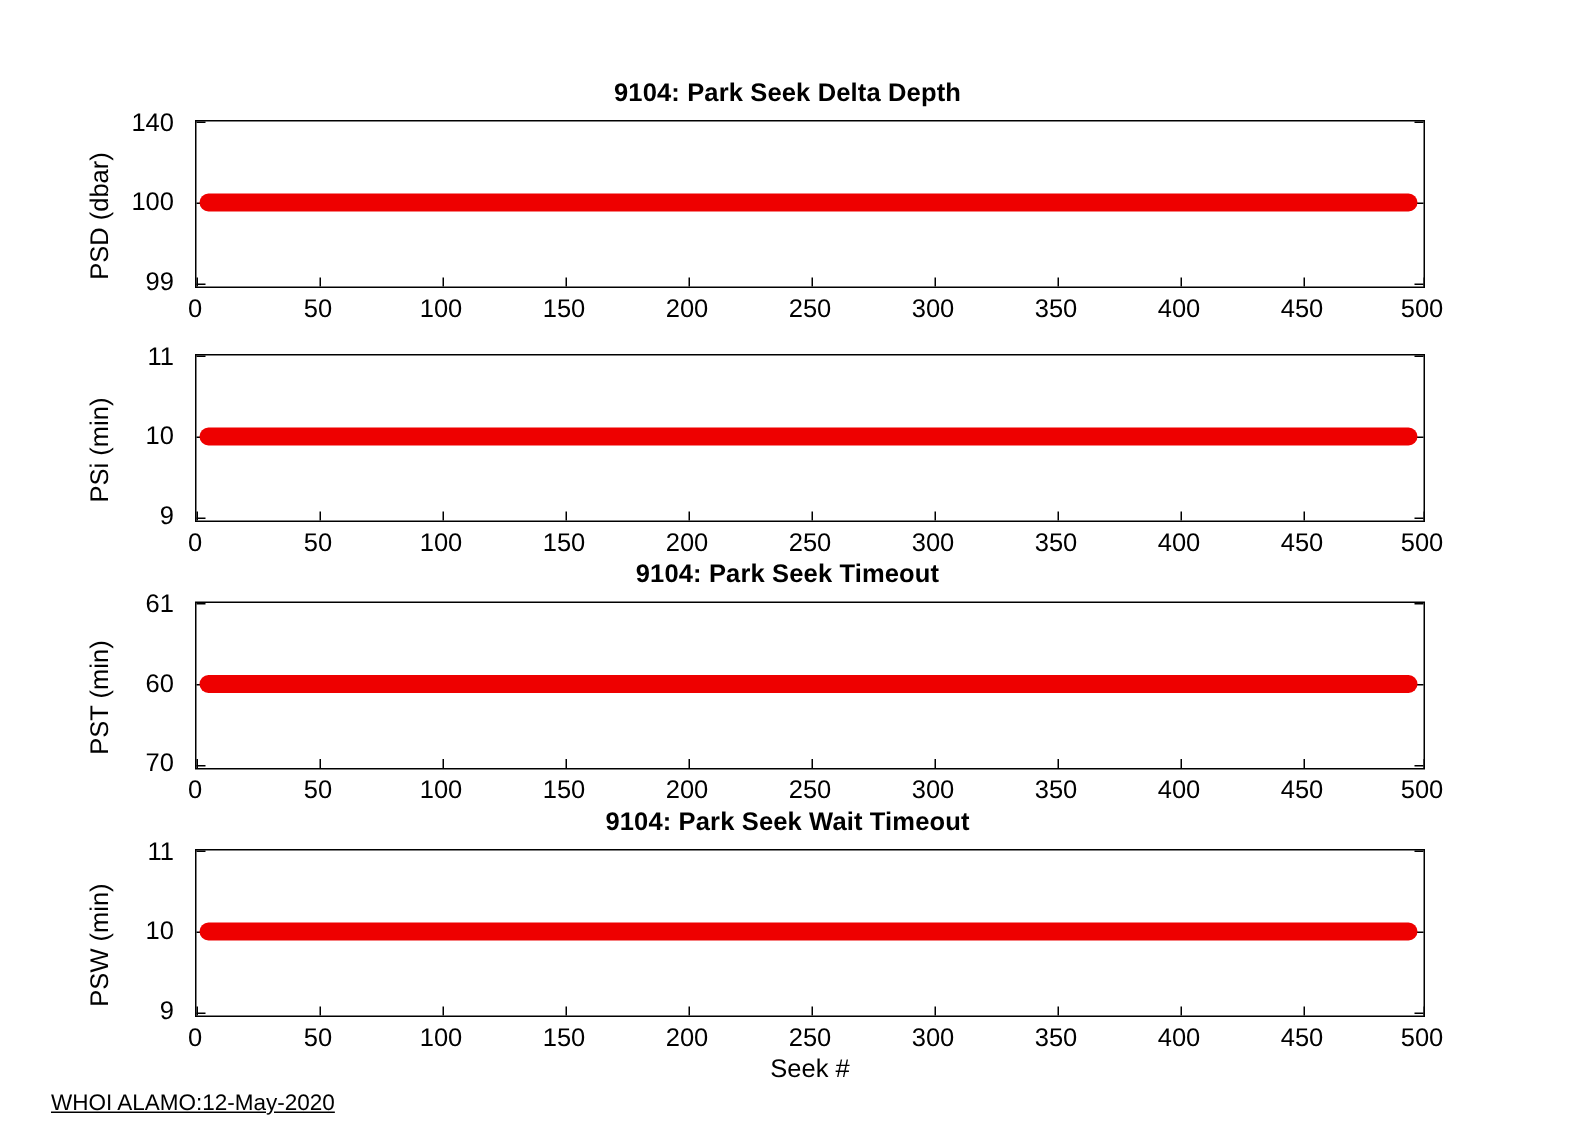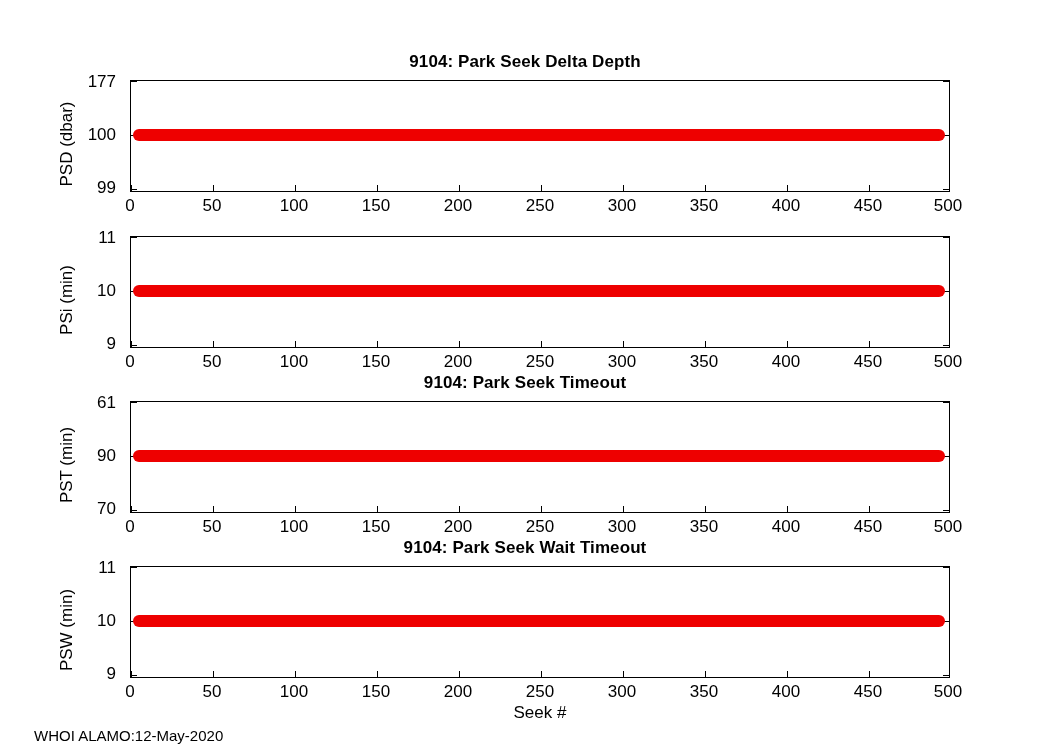--- a/index.html
+++ b/index.html
@@ -92,33 +92,34 @@
     text-align: center;
     font-size: 17px;
     color: #000;
   }
   .footer-note {
     position: absolute;
     left: 34px;
     top: 727px;
     font-size: 15px;
     color: #000;
+    text-decoration: underline;
   }
 </style>
 </head>
 <body>
 
 <div class="figure">
 
   <div class="panel" style="top:52px;height:160px;">
     <div class="panel-title" style="top:0px;">9104: Park Seek Delta Depth</div>
 
     <div class="ylabel" style="left:-3px; top:82px; width:140px;">PSD (dbar)</div>
 
-    <div class="ytick-label" style="left:62px; top:20px;">177</div>
+    <div class="ytick-label" style="left:62px; top:20px;">140</div>
     <div class="ytick-label" style="left:62px; top:73px;">100</div>
     <div class="ytick-label" style="left:62px; top:126px;text-align:right;">99</div>
 
     <div class="plotbox" style="top:28px;height:112px;">
       <div class="ytick-mark" style="left:0;top:0px;"></div>
       <div class="ytick-mark" style="left:0;top:54px;"></div>
       <div class="ytick-mark" style="left:0;top:108px;"></div>
       <div class="ytick-mark" style="right:0;top:0px;"></div>
       <div class="ytick-mark" style="right:0;top:54px;"></div>
       <div class="ytick-mark" style="right:0;top:108px;"></div>
@@ -194,21 +195,21 @@
     <div class="xtick-label" style="left:838px; top:144px;">450</div>
     <div class="xtick-label" style="left:918px; top:144px;">500</div>
   </div>
 
   <div class="panel" style="top:373px;height:160px;">
     <div class="panel-title" style="top:0px;">9104: Park Seek Timeout</div>
 
     <div class="ylabel" style="left:-3px; top:82px; width:140px;">PST (min)</div>
 
     <div class="ytick-label" style="left:62px; top:20px;">61</div>
-    <div class="ytick-label" style="left:62px; top:73px;">90</div>
+    <div class="ytick-label" style="left:62px; top:73px;">60</div>
     <div class="ytick-label" style="left:62px; top:126px;">70</div>
 
     <div class="plotbox" style="top:28px;height:112px;">
       <div class="ytick-mark" style="left:0;top:0px;"></div>
       <div class="ytick-mark" style="left:0;top:54px;"></div>
       <div class="ytick-mark" style="left:0;top:108px;"></div>
       <div class="ytick-mark" style="right:0;top:0px;"></div>
       <div class="ytick-mark" style="right:0;top:54px;"></div>
       <div class="ytick-mark" style="right:0;top:108px;"></div>
 

